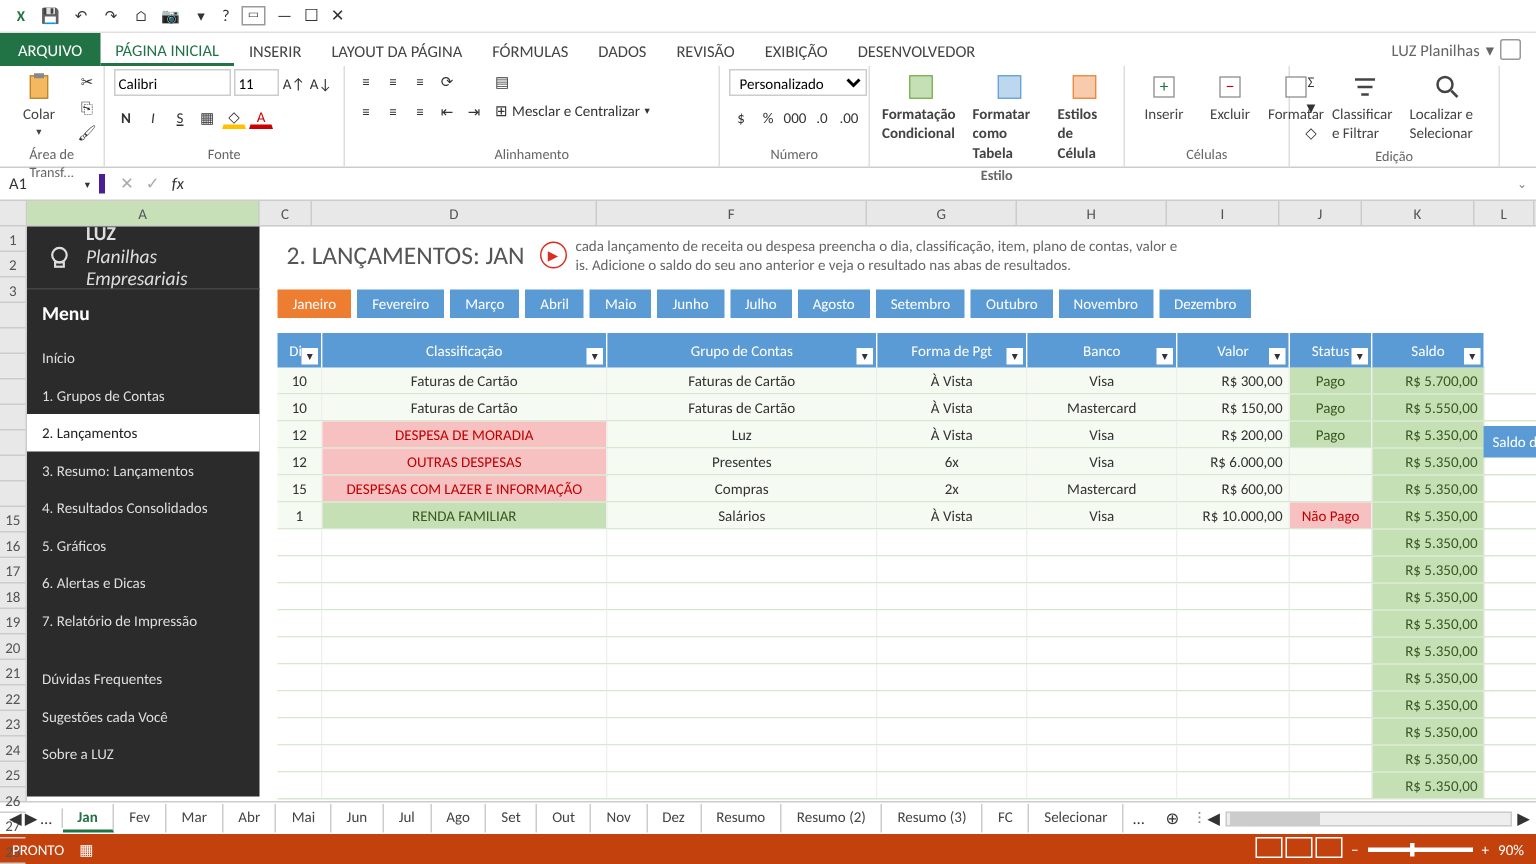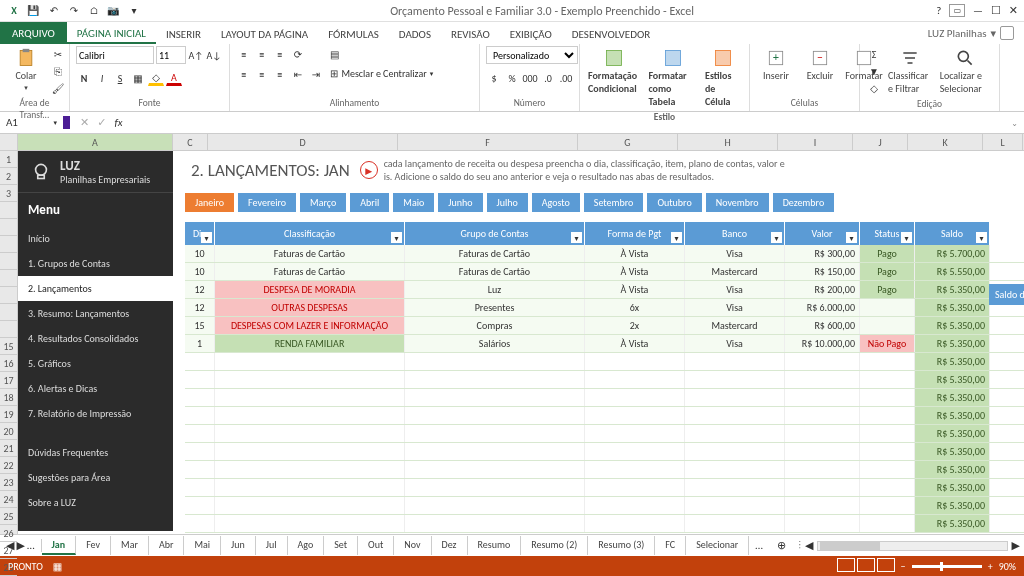--- a/index.html
+++ b/index.html
@@ -18,21 +18,21 @@
 .rib-group{border-right:1px solid #ddd;padding:2px 6px;display:flex;flex-direction:column;justify-content:space-between;}
 .rib-label{text-align:center;font-size:9.5px;color:#666;padding-top:1px;}
 .rib-body{display:flex;gap:4px;align-items:flex-start;flex:1;}
 .btn-big{display:flex;flex-direction:column;align-items:center;gap:1px;font-size:10px;color:#444;min-width:40px;padding:2px;}
 .btn-big svg{width:20px;height:20px;}
 .btn-small{display:flex;align-items:center;gap:3px;font-size:10px;padding:2px;}
 .font-row{display:flex;gap:2px;align-items:center;margin-bottom:2px;}
 .font-select{border:1px solid #ccc;font-size:10px;padding:0 2px;background:#fff;height:18px;}
 .icon-box{width:16px;height:16px;border:1px solid transparent;display:inline-flex;align-items:center;justify-content:center;font-size:10px;cursor:pointer;}
 .formula-bar{height:22px;display:flex;align-items:center;border-bottom:1px solid #ccc;}
-.name-box{width:70px;border-right:7px solid #4c1d95;padding:0 6px;font-size:11px;display:flex;align-items:center;justify-content:space-between;}
+.name-box{width:70px;border-right:4px solid #4c1d95;padding:0 6px;font-size:11px;display:flex;align-items:center;justify-content:space-between;}
 .fx-area{display:flex;align-items:center;gap:8px;padding:0 10px;}
 .fx-input{border:none;outline:none;font-size:11px;width:600px;}
 .sheet-area{display:flex;height:400px;}
 .rowheads{width:18px;background:#e8e8e8;border-right:1px solid #ccc;}
 .rowhead{height:17px;border-bottom:1px solid #ccc;font-size:10px;text-align:center;line-height:17px;color:#555;}
 .grid{flex:1;position:relative;overflow:hidden;}
 .colheads{display:flex;height:17px;background:#e8e8e8;border-bottom:1px solid #ccc;}
 .colhead{border-right:1px solid #ccc;font-size:10px;text-align:center;line-height:17px;color:#555;}
 .colhead.selected{background:#c8e0b8;}
 .sidebar{width:155px;background:#2b2b2b;color:#ddd;height:380px;position:absolute;left:0;top:17px;}
@@ -80,21 +80,20 @@
 <div class="titlebar">
   <div class="qat">
     <span style="color:#217346;font-weight:bold;">X</span>
     <span>💾</span>
     <span>↶</span>
     <span>↷</span>
     <span>⌂</span>
     <span>📷</span>
     <span>▾</span>
   </div>
-  <div class="titlebar-center">Orçamento Pessoal e Familiar 3.0 - Exemplo Preenchido - Excel</div>
   <div class="titlebar-right">
     <span>?</span>
     <span style="border:1px solid #999;padding:0 3px;font-size:8px;">▭</span>
     <span>—</span>
     <span>☐</span>
     <span>✕</span>
   </div>
 </div>
 
 <div class="tabs-bar" id="ribbon-tabs">
@@ -336,38 +335,38 @@
         <div class="colhead" style="width: 40px;">L</div>
       </div>
     <div class="sidebar">
       <div class="sidebar-logo">
         <svg width="26" height="26" viewBox="0 0 24 24">
             <circle cx="12" cy="10" r="5" fill="none" stroke="#ddd" stroke-width="1.5"></circle>
             <rect x="9" y="15" width="6" height="3" fill="none" stroke="#ddd" stroke-width="1.5"></rect>
           </svg>
         <div>
             <div style="font-size:13px;font-weight:bold;">LUZ</div>
-            <div style="font-size:10px;">Planilhas Empresariais</div>
+            <div style="font-size:13px;font-style:italic;">Planilhas Empresariais</div>
           </div>
       </div>
       <div class="sidebar-menu-title">Menu</div>
       <div id="menu-items">
           <div class="menu-item">Início</div>
           <div class="menu-item">1. Grupos de Contas</div>
           <div class="menu-item active">2. Lançamentos</div>
           <div class="menu-item">3. Resumo: Lançamentos</div>
           <div class="menu-item">4. Resultados Consolidados</div>
           <div class="menu-item">5. Gráficos</div>
           <div class="menu-item">6. Alertas e Dicas</div>
           <div class="menu-item">7. Relatório de Impressão</div>
         </div>
       <div style="height:14px;"></div>
       <div id="extra-items">
           <div class="menu-item">Dúvidas Frequentes</div>
-          <div class="menu-item">Sugestões para Área</div>
+          <div class="menu-item">Sugestões cada Você</div>
           <div class="menu-item">Sobre a LUZ</div>
         </div>
     </div>
     <div class="content">
       <div class="page-header">
         <div class="page-title">2. LANÇAMENTOS: JAN</div>
         <div class="help-blurb">
           <div class="play">▶</div>
           <div>
               <div>cada lançamento de receita ou despesa preencha o dia, classificação, item, plano de contas, valor e</div>

